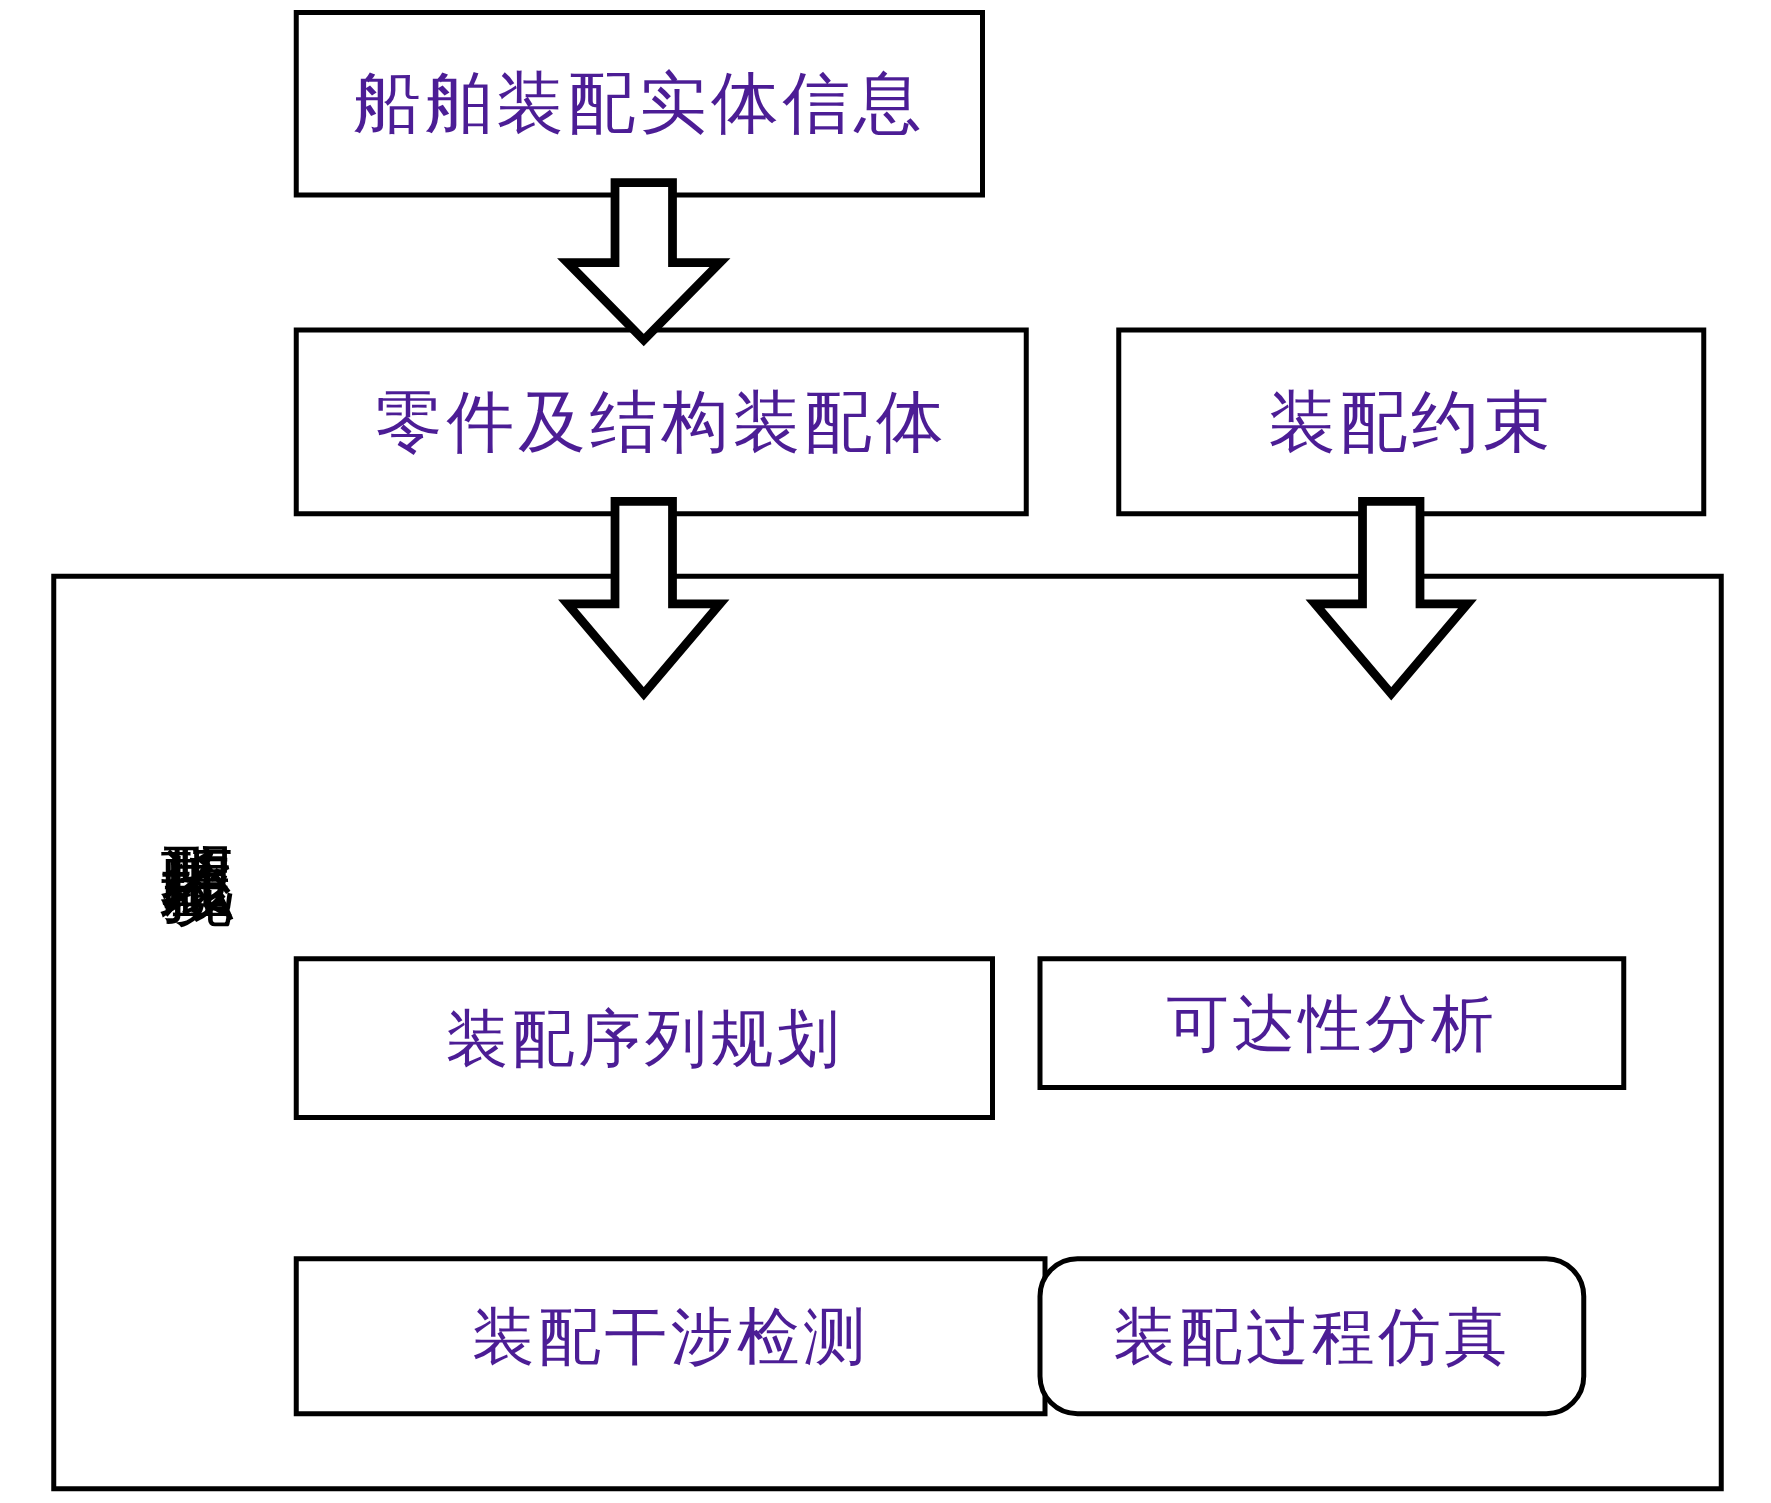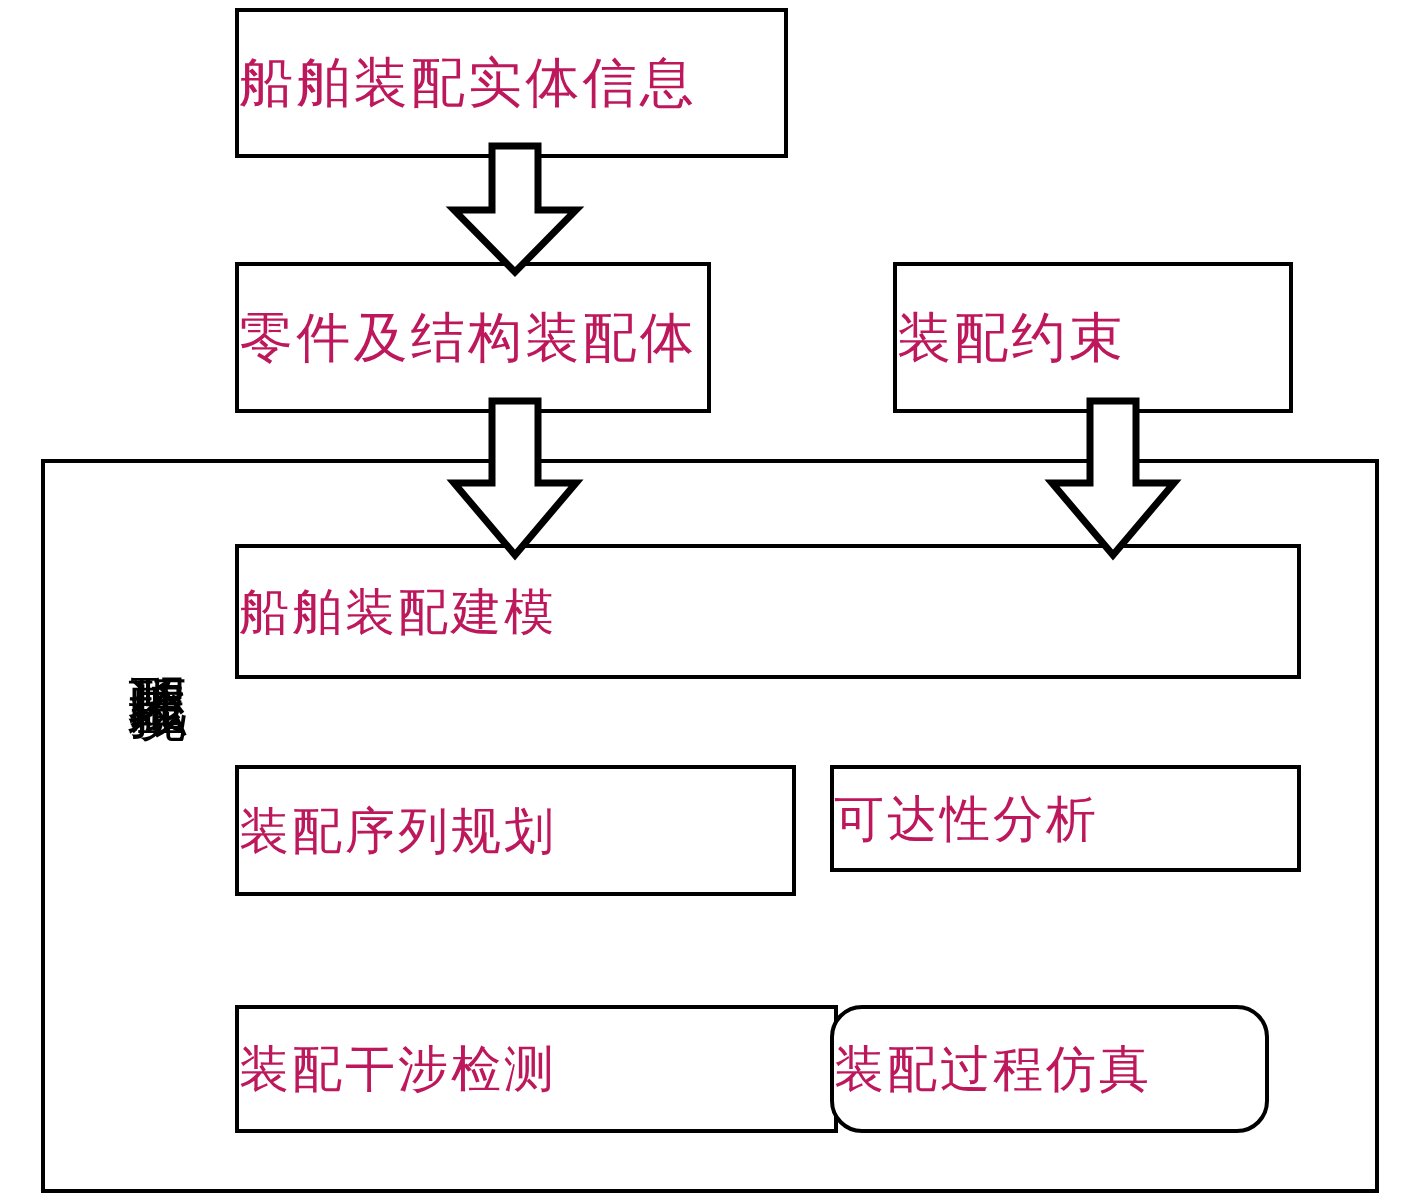--- a/index.html
+++ b/index.html
@@ -15,42 +15,42 @@
     overflow: hidden;
     font-family: "DejaVu Serif", "Liberation Serif", serif;
   }
   .node {
     position: absolute;
     box-sizing: border-box;
     border: 4px solid #000000;
     background: #ffffff;
     display: flex;
     align-items: center;
-    justify-content: flex-start;
-    color: #be185d;
+    justify-content: center;
+    color: #4c1d95;
     letter-spacing: 0.06em;
     white-space: nowrap;
     z-index: 3;
   }
   .node-label {
     display: block;
     line-height: 1;
   }
 
   
   #node-entity-info {
     left: 235px; top: 8px; width: 553px; height: 150px;
     font-size: 54px;
   }
   #node-part-assembly {
-    left: 235px; top: 262px; width: 476px; height: 151px;
+    left: 235px; top: 262px; width: 588px; height: 151px;
     font-size: 54px;
   }
   #node-constraint {
-    left: 893px; top: 262px; width: 400px; height: 151px;
+    left: 893px; top: 262px; width: 472px; height: 151px;
     font-size: 54px;
   }
   #container-virtual-env {
     left: 41px; top: 459px; width: 1338px; height: 734px;
     border: 4px solid #000000;
     background: #ffffff;
     position: absolute;
     box-sizing: border-box;
     z-index: 1;
   }
@@ -141,23 +141,20 @@
       <polygon points="47,-4 93,-4 93,78 131,78 70,150 9,78 47,78"></polygon>
     </svg>
   </div>
 
   <div class="arrow" id="arrow-3" style="left:1043px; top:405px; width:140px; height:148px;">
     <svg width="140" height="148" viewBox="0 0 140 148" aria-hidden="true">
       <polygon points="47,-4 93,-4 93,78 131,78 70,150 9,78 47,78"></polygon>
     </svg>
   </div>
 
-  <div class="node" id="node-modeling">
-    <span class="node-label">船舶装配建模</span>
-  </div>
 
   <div class="node" id="node-sequence-planning">
     <span class="node-label">装配序列规划</span>
   </div>
 
   <div class="node" id="node-accessibility">
     <span class="node-label">可达性分析</span>
   </div>
 
   <div class="node" id="node-interference">

